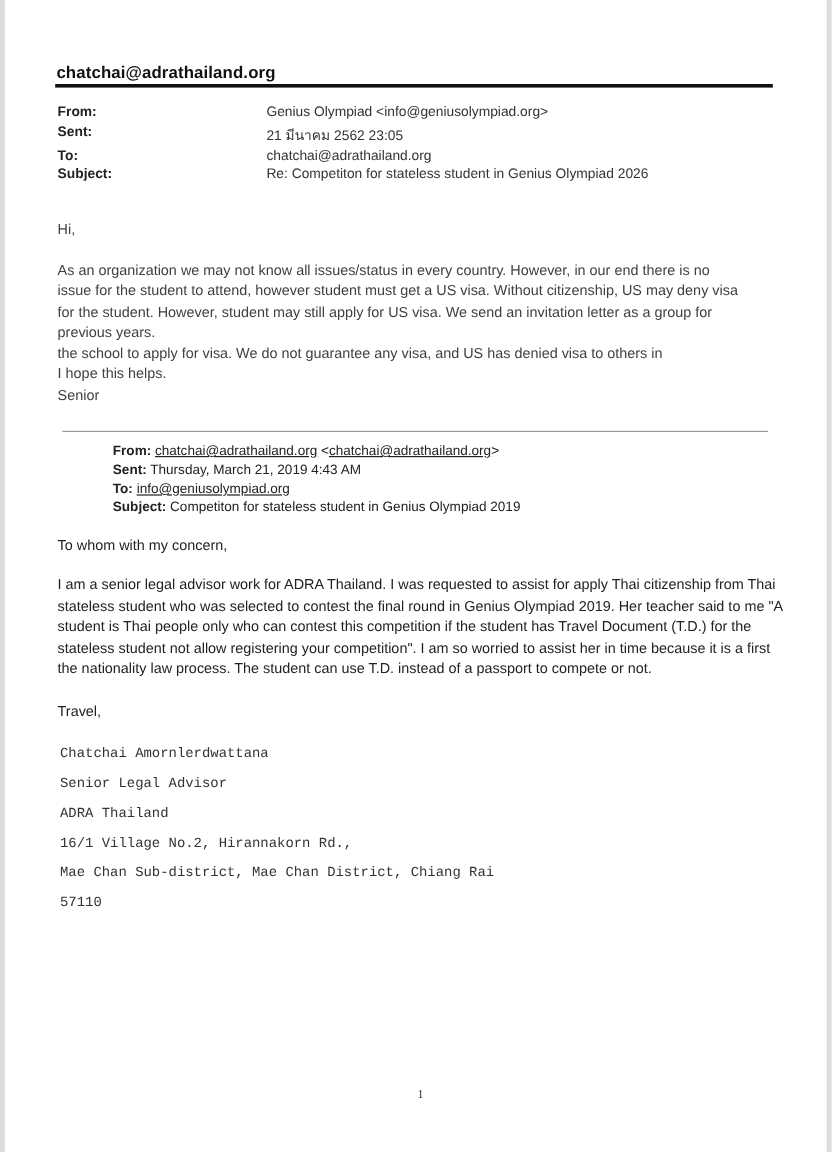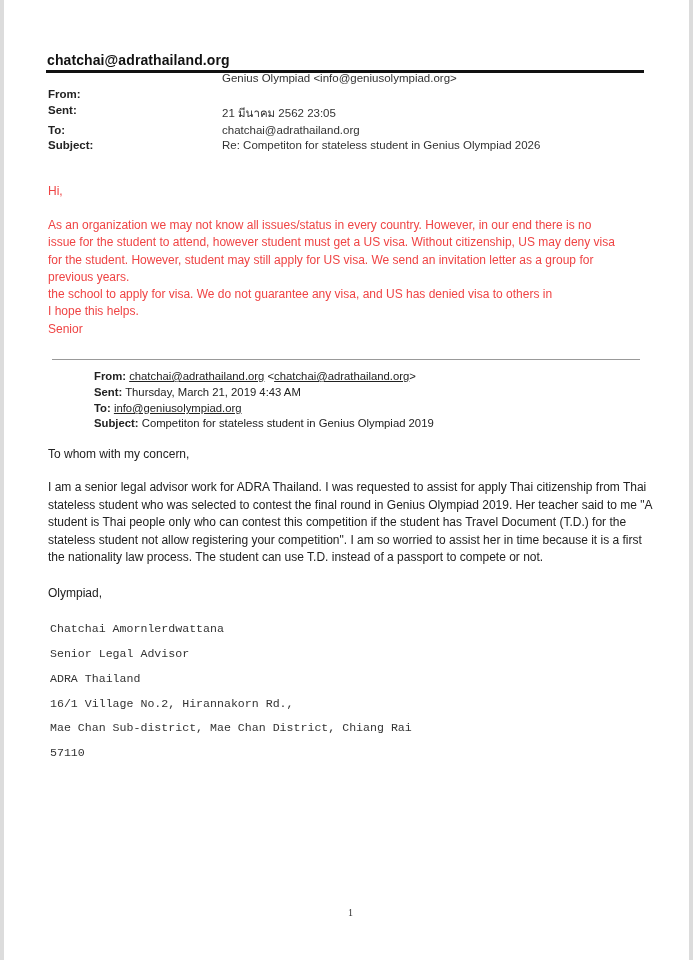--- a/index.html
+++ b/index.html
@@ -11,40 +11,40 @@
   .edge-right { position: absolute; right: 0; top: 0; width: 4px; height: 960px; background: #dcdcdc; }
   .mailbox {
     position: absolute; left: 47px; top: 52px; font-weight: bold; font-size: 14px; color: #111; letter-spacing: 0.1px;
   }
   .mailbox-rule {
     position: absolute; left: 46px; top: 70px; width: 598px; height: 3px; background: #111;
   }
   .hdr { position: absolute; font-size: 11.5px; color: #333; }
   .hdr-label { left: 48px; font-weight: bold; color: #222; }
   .hdr-value { left: 222px; }
-  .body-text { position: absolute; left: 48px; font-size: 12px; line-height: 17.3px; color: #ef4444; width: 610px; }
+  .body-text { position: absolute; left: 48px; font-size: 12px; line-height: 17.3px; color: #404040; width: 610px; }
   .sep { position: absolute; left: 52px; top: 359px; width: 588px; height: 1px; background: #999; }
   .fw { position: absolute; left: 48px; font-size: 11.3px; color: #222; line-height: 16px; margin-left: 46px; }
   .fw b { font-weight: bold; }
   .fw .link { text-decoration: underline; }
   .body2 { position: absolute; left: 48px; font-size: 12px; line-height: 17.5px; color: #222; width: 620px; }
   .sig { position: absolute; left: 50px; font-family: Liberation Mono, monospace; font-size: 11.6px; color: #333; }
   .page-num { position: absolute; left: 348px; top: 907px; font-family: "Liberation Serif", serif; font-size: 10px; color: #333; }
 </style>
 </head>
 <body>
 
 <div class="edge-left"></div>
 <div class="edge-right"></div>
 
 <div class="mailbox">chatchai@adrathailand.org</div>
 <div class="mailbox-rule"></div>
 
 <div class="hdr hdr-label" style="top:88px">From:</div>
-<div class="hdr hdr-value" style="top:72px">Genius Olympiad &lt;info@geniusolympiad.org&gt;</div>
+<div class="hdr hdr-value" style="top:88px">Genius Olympiad &lt;info@geniusolympiad.org&gt;</div>
 <div class="hdr hdr-label" style="top:104px">Sent:</div>
 <div class="hdr hdr-value" style="top:104px">21 มีนาคม 2562 23:05</div>
 <div class="hdr hdr-label" style="top:124px">To:</div>
 <div class="hdr hdr-value" style="top:124px">chatchai@adrathailand.org</div>
 <div class="hdr hdr-label" style="top:139px">Subject:</div>
 <div class="hdr hdr-value" style="top:139px">Re: Competiton for stateless student in Genius Olympiad 2026</div>
 
 <div class="body-text" style="top:183px">Hi,</div>
 <div class="body-text" style="top:217px">
   <div>As an organization we may not know all issues/status in every country. However, in our end there is no</div>
@@ -78,21 +78,21 @@
 
 <div class="body2" style="top:446px">To whom with my concern,</div>
 <div class="body2" style="top:479px">
   <div>I am a senior legal advisor work for ADRA Thailand. I was requested to assist for apply Thai citizenship from Thai</div>
   <div>stateless student who was selected to contest the final round in Genius Olympiad 2019. Her teacher said to me "A</div>
   <div>student is Thai people only who can contest this competition if the student has Travel Document (T.D.) for the</div>
   <div>stateless student not allow registering your competition". I am so worried to assist her in time because it is a first</div>
   <div>the nationality law process. The student can use T.D. instead of a passport to compete or not.</div>
 </div>
 
-<div class="body2" style="top:585px">Olympiad,</div>
+<div class="body2" style="top:585px">Travel,</div>
 
 <div class="sig" style="top:622px">Chatchai  Amornlerdwattana</div>
 <div class="sig" style="top:647px">Senior Legal Advisor</div>
 <div class="sig" style="top:672px">ADRA Thailand</div>
 <div class="sig" style="top:697px">16/1 Village No.2, Hirannakorn Rd.,</div>
 <div class="sig" style="top:721px">Mae Chan Sub-district, Mae Chan District, Chiang Rai</div>
 <div class="sig" style="top:746px">57110</div>
 
 <div class="page-num">1</div>
 

